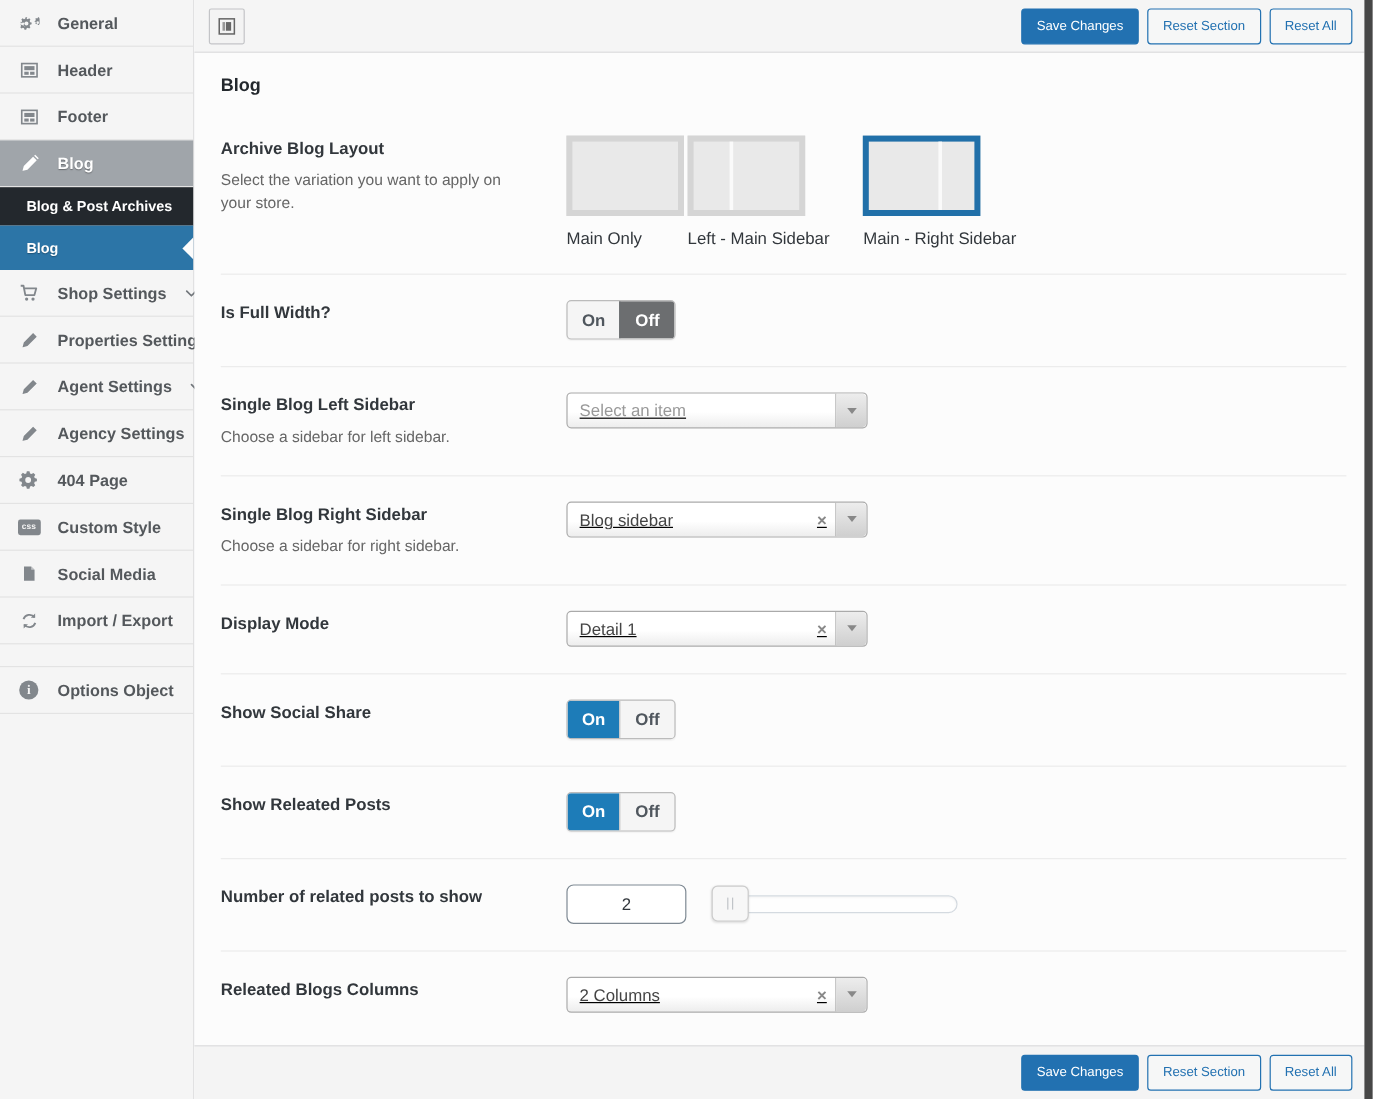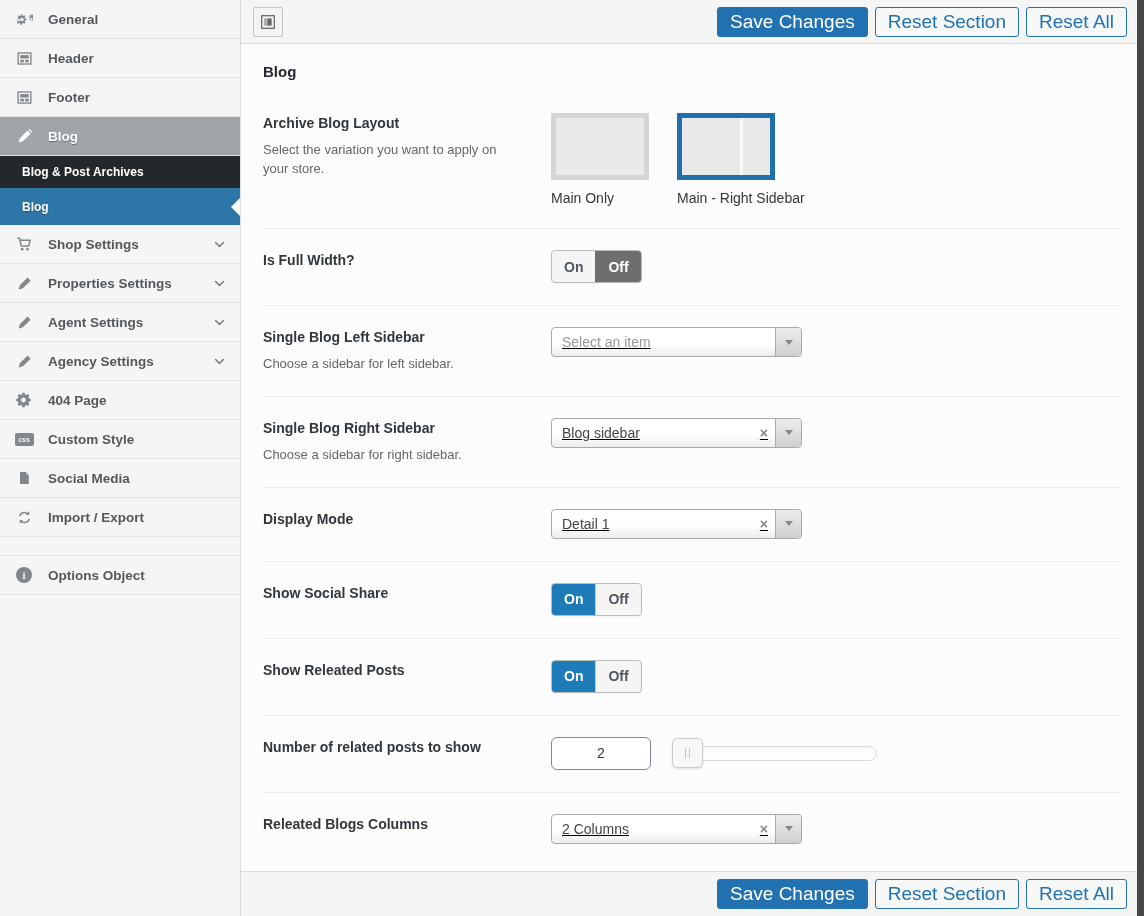--- a/index.html
+++ b/index.html
@@ -4,21 +4,21 @@
 <style>
   * { box-sizing: border-box; margin: 0; padding: 0; }
   html,body { width:1144px; height:916px; }
   body {
     font-family: "Liberation Sans", sans-serif;
     background:#fff; overflow:hidden;
   }
   .app { display:flex; width:1144px; height:916px; }
 
   
-  .sidebar { width:241px; flex-shrink:0; background:#f5f5f5; border-right:1px solid #dcdcde; }
+  .sidebar { width:162px; flex-shrink:0; background:#f5f5f5; border-right:1px solid #dcdcde; }
   .side-item {
     height:39px; display:flex; align-items:center; gap:14px;
     padding:0 14px; border-bottom:1px solid #e3e3e3;
     font-size:13.5px; font-weight:600; color:#54585c; cursor:pointer;
   }
   .si-icon { width:20px; height:20px; display:flex; align-items:center; justify-content:center; color:#82878c; flex-shrink:0; }
   .si-icon svg { display:block; }
   .si-label { flex:1; white-space:nowrap; }
   .si-chev { margin-left:auto; color:#72777c; display:flex; }
   .side-item.active-parent { background:#a0a5aa; color:#fff; text-shadow:0 1px 1px rgba(0,0,0,.35); }
@@ -52,21 +52,21 @@
     height:44px; flex-shrink:0; background:#f5f5f5; border-bottom:1px solid #dcdcde;
     display:flex; align-items:center; padding:0 10px;
   }
   .expand-btn {
     width:30px; height:30px; margin-left:2px; background:#f3f3f3;
     border:1px solid #c3c4c7; border-radius:2px;
     display:flex; align-items:center; justify-content:center; cursor:pointer; color:#666;
   }
   .btn-group { margin-left:auto; display:flex; gap:7px; }
   .btn {
-    height:30px; padding:0 12px; border-radius:3px; font-size:19px;
+    height:30px; padding:0 12px; border-radius:3px; font-size:11px;
     display:flex; align-items:center; cursor:pointer; white-space:nowrap;
     font-family:"Liberation Sans", sans-serif;
   }
   .btn-primary { background:#2271b1; border:1px solid #2271b1; color:#fff; }
   .btn-secondary { background:#f6f7f7; border:1px solid #2271b1; color:#2271b1; }
 
   .content { flex:1; padding:0 15px 0 22px; overflow:hidden; }
   .page-title { font-size:15px; font-weight:700; color:#23282d; margin:19px 0 12px; }
 
   .row { display:flex; padding:21px 0 22px; border-bottom:1px solid #ececec;gap:19px; }
@@ -332,20 +332,26 @@
       <div class="row">
         <div class="row-label">
           <h4>Archive Blog Layout</h4>
           <p class="row-desc">Select the variation you want to apply on your store.</p>
         </div>
         <div class="row-control">
           <div class="layout-opts">
             <div class="layout-opt">
               <div class="layout-box"></div>
               <div class="layout-lbl">Main Only</div>
+            </div>
+            <div class="layout-opt">
+              <div class="layout-box">
+                  <div class="vdiv" style="left:34%"></div>
+                </div>
+              <div class="layout-lbl">Left - Main Sidebar</div>
             </div>
             <div class="layout-opt selected gap">
               <div class="layout-box">
                   <div class="vdiv" style="left:66%"></div>
                 </div>
               <div class="layout-lbl">Main - Right Sidebar</div>
             </div>
           </div>
         </div>
       </div>

